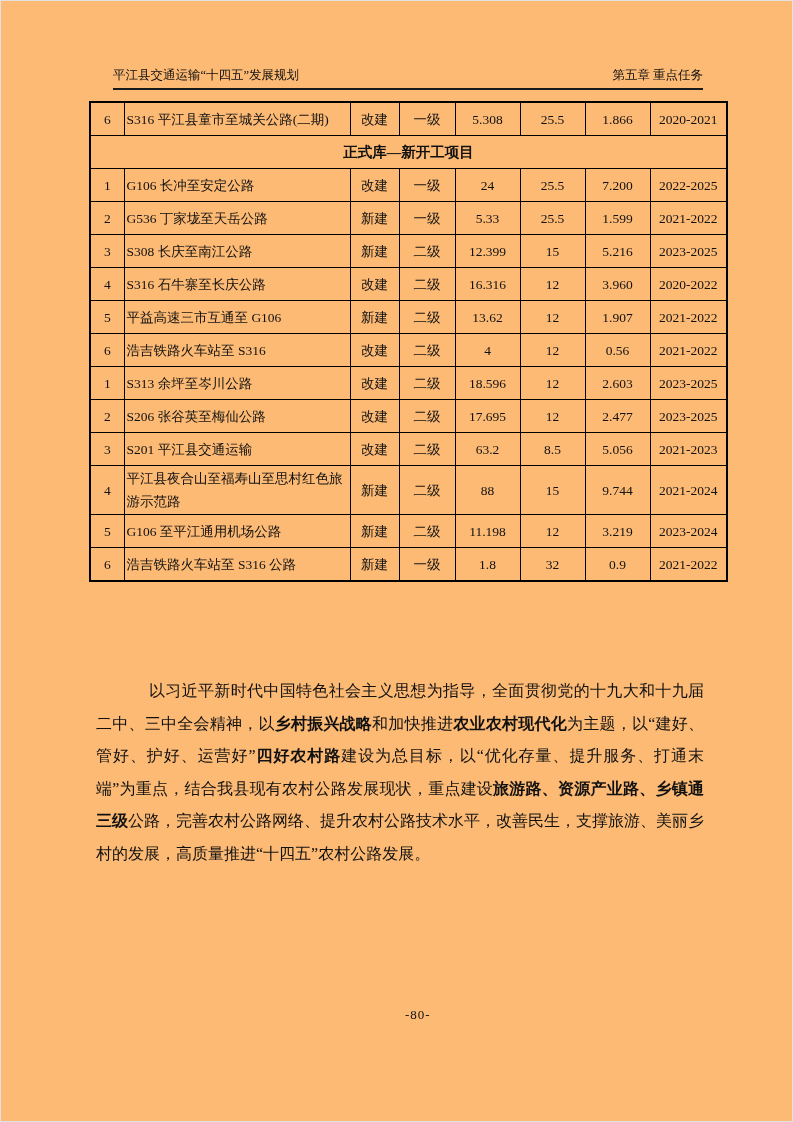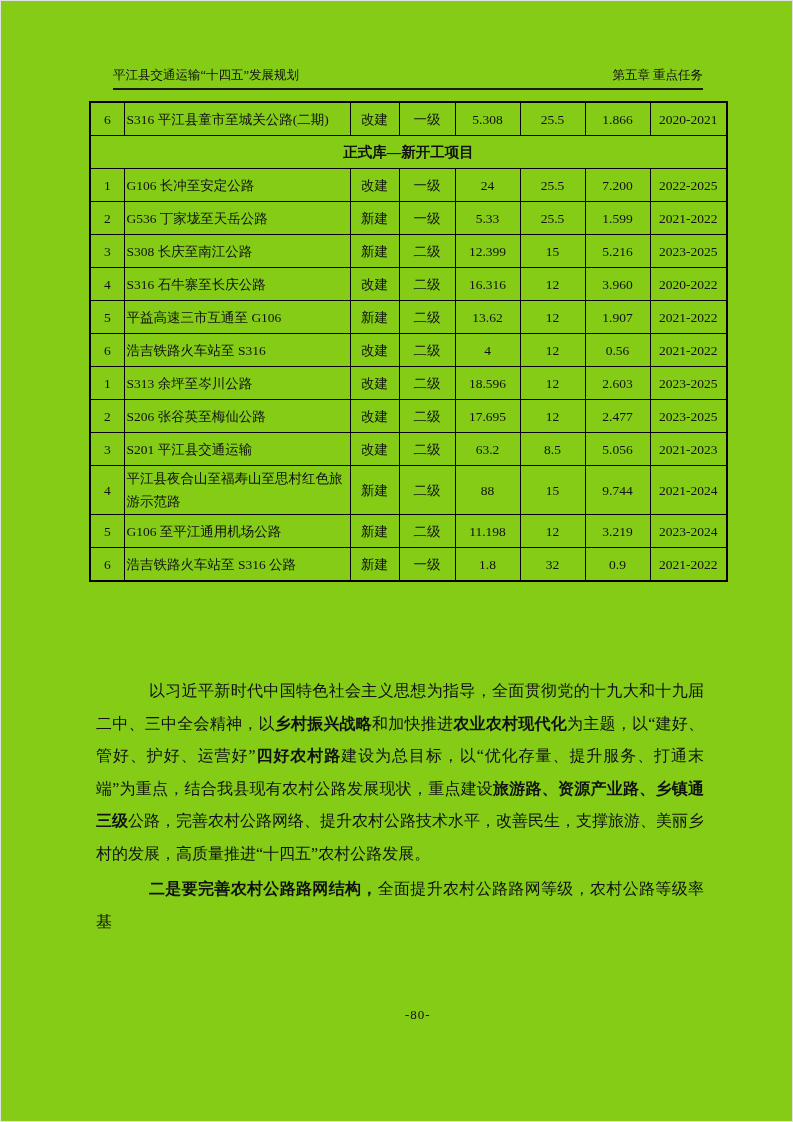--- a/index.html
+++ b/index.html
@@ -1,19 +1,19 @@
 <!DOCTYPE html>
 <html><head>
 <meta charset="utf-8">
 <style>
   html,body{margin:0;padding:0;background:#888;}
   .page{
     position:relative;
     width:793px;height:1122px;
-    background:#84cc16;
+    background:#fdba74;
     margin:0 auto;
     box-sizing:border-box;
     border:1px solid #e2e2e2;
     font-family:"Liberation Serif","DejaVu Serif",serif;
     color:#111111;
     overflow:hidden;
   }
   
   .header{
     position:absolute;left:112px;top:66px;width:590px;
@@ -223,18 +223,17 @@
             <td>0.9</td>
             <td>2021-2022</td>
           </tr>
         </tbody>
     </table>
   </div>
 
 
   <div class="body-text">
       <p><span>以习近平新时代中国特色社会主义思想为指导，全面贯彻党的十九大和十九届二中、三中全会精神，以</span><b>乡村振兴战略</b><span>和加快推进</span><b>农业农村现代化</b><span>为主题，以“建好、管好、护好、运营好”</span><b>四好农村路</b><span>建设为总目标，以“优化存量、提升服务、打通末端”为重点，结合我县现有农村公路发展现状，重点建设</span><b>旅游路、资源产业路、乡镇通三级</b><span>公路，完善农村公路网络、提升农村公路技术水平，改善民生，支撑旅游、美丽乡村的发展，高质量推进“十四五”农村公路发展。</span></p>
-      <p><b>二是要完善农村公路路网结构，</b><span>全面提升农村公路路网等级，农村公路等级率基</span></p>
     </div>
 
   <div class="footer">-80-</div>
 
 </div>
 
 </body></html>

